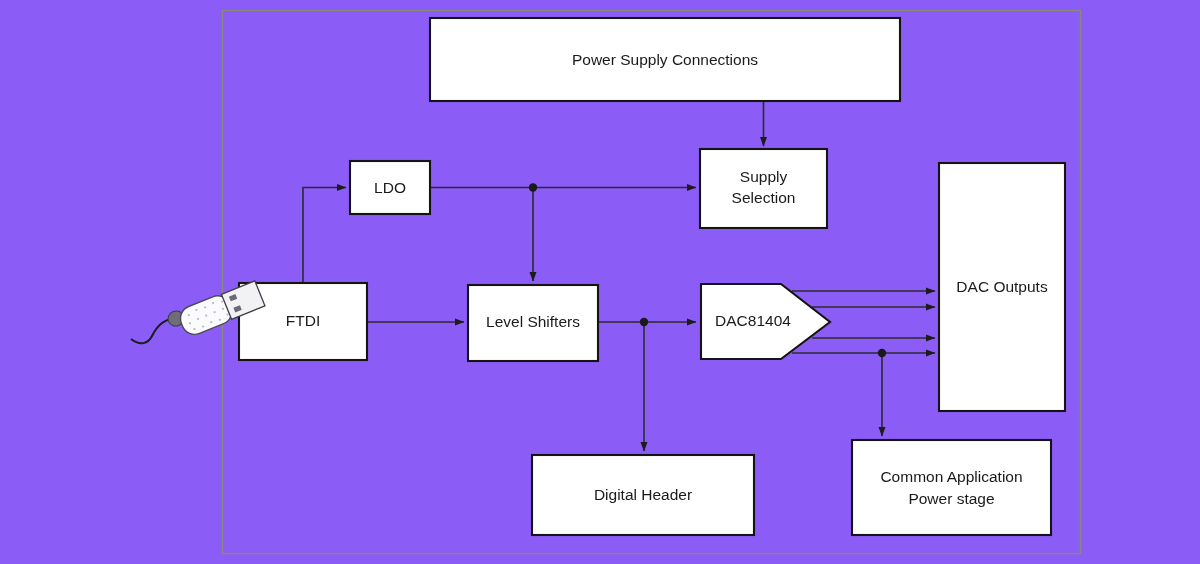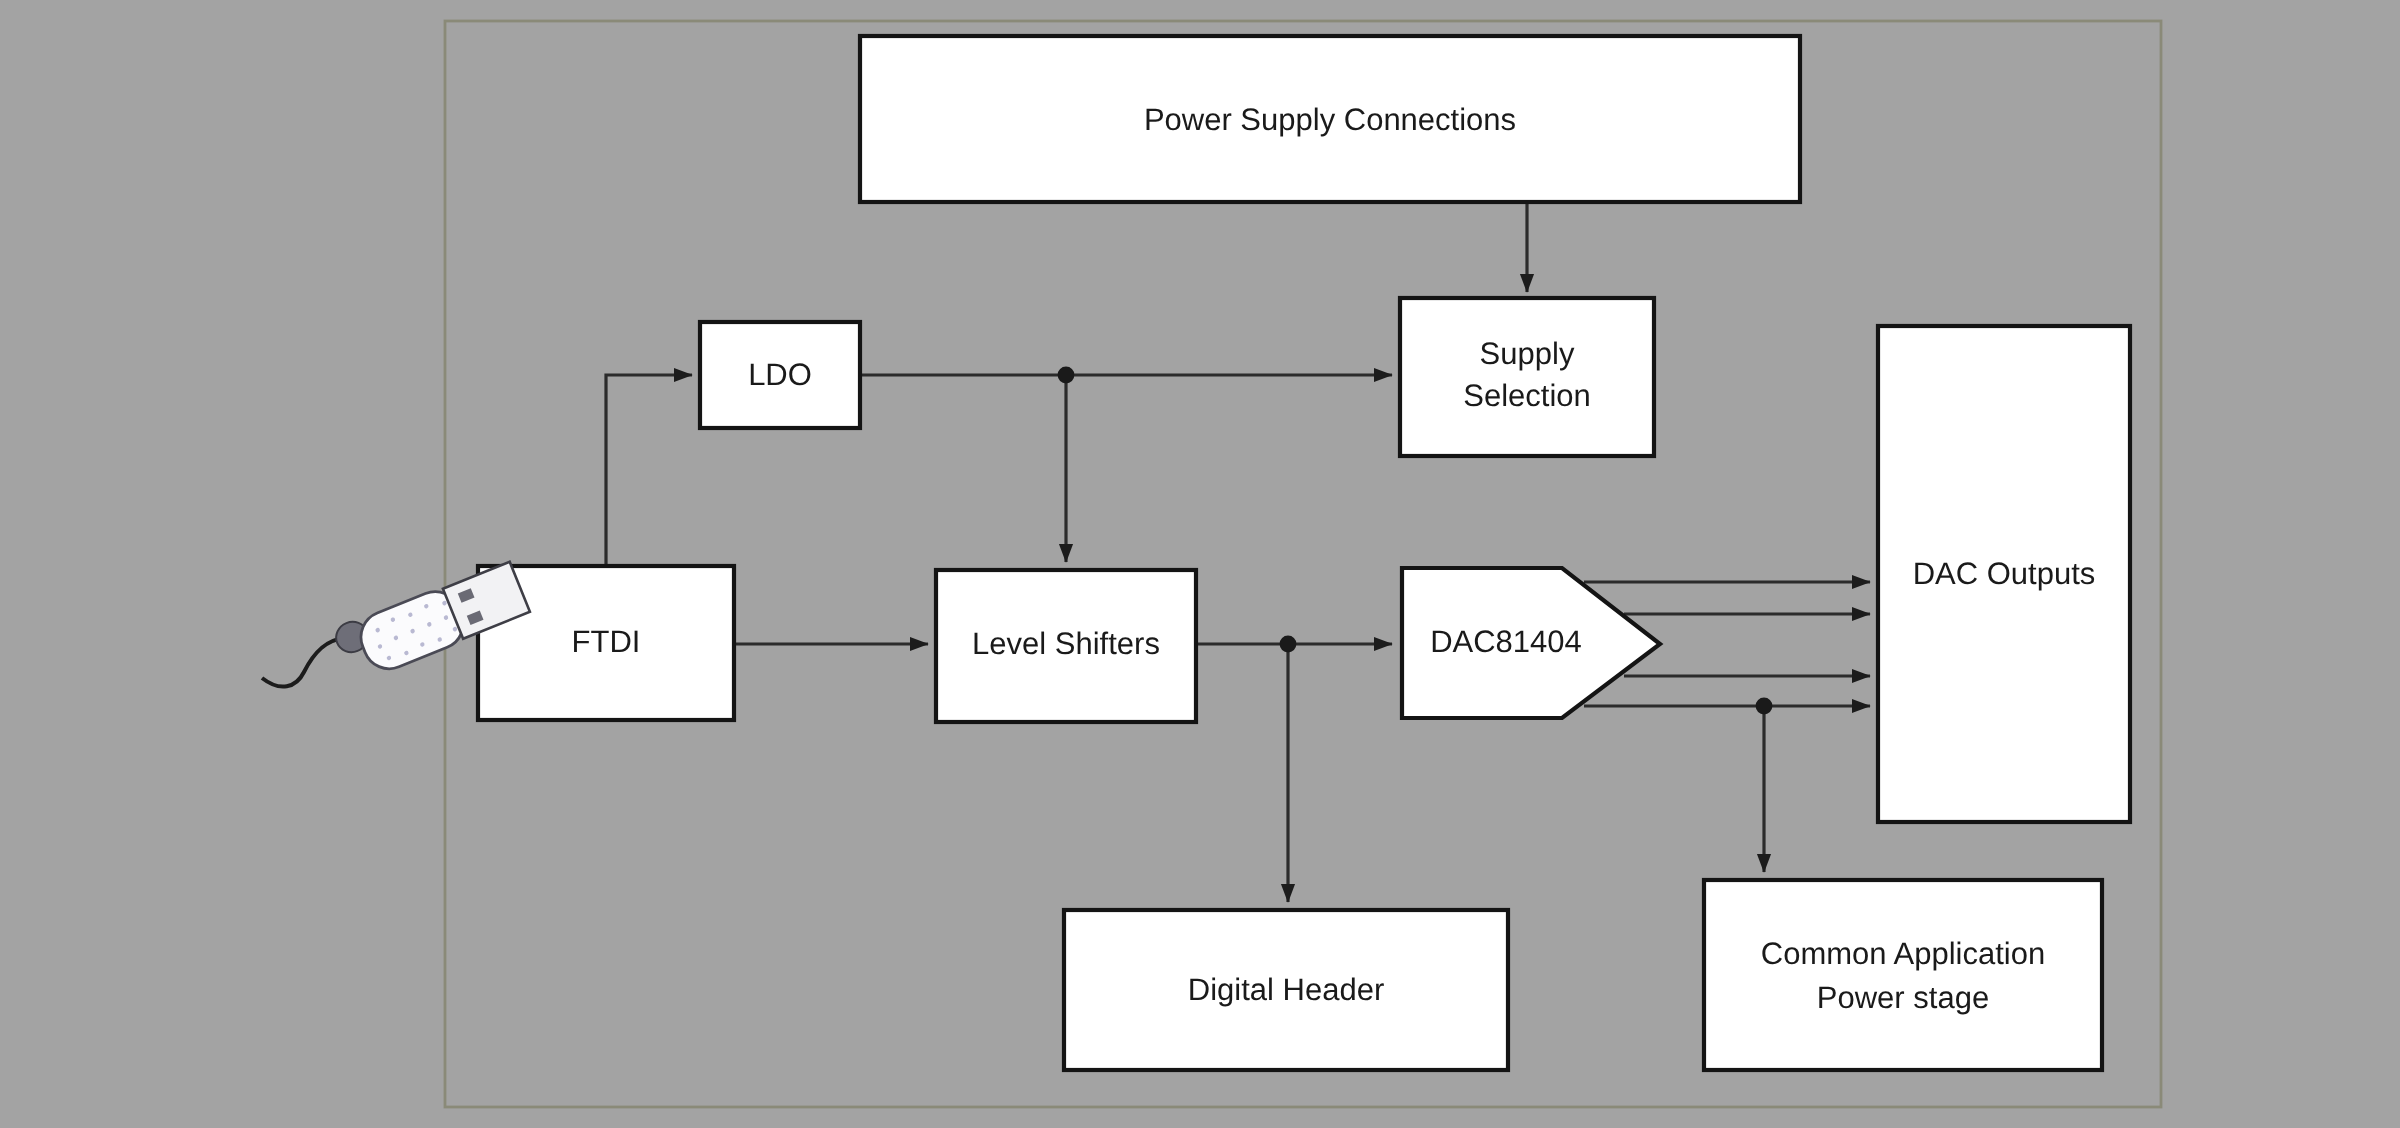--- a/index.html
+++ b/index.html
@@ -7,21 +7,21 @@
     padding: 0;
     background: #ffffff;
   }
   body {
     font-family: "Liberation Sans", sans-serif;
   }
   #canvas {
     position: relative;
     width: 1200px;
     height: 564px;
-    background: #a3a3a3;
+    background: #8b5cf6;
     overflow: hidden;
   }
   #diagram-svg {
     position: absolute;
     left: 0;
     top: 0;
     width: 1200px;
     height: 564px;
   }
   .blk-label {

